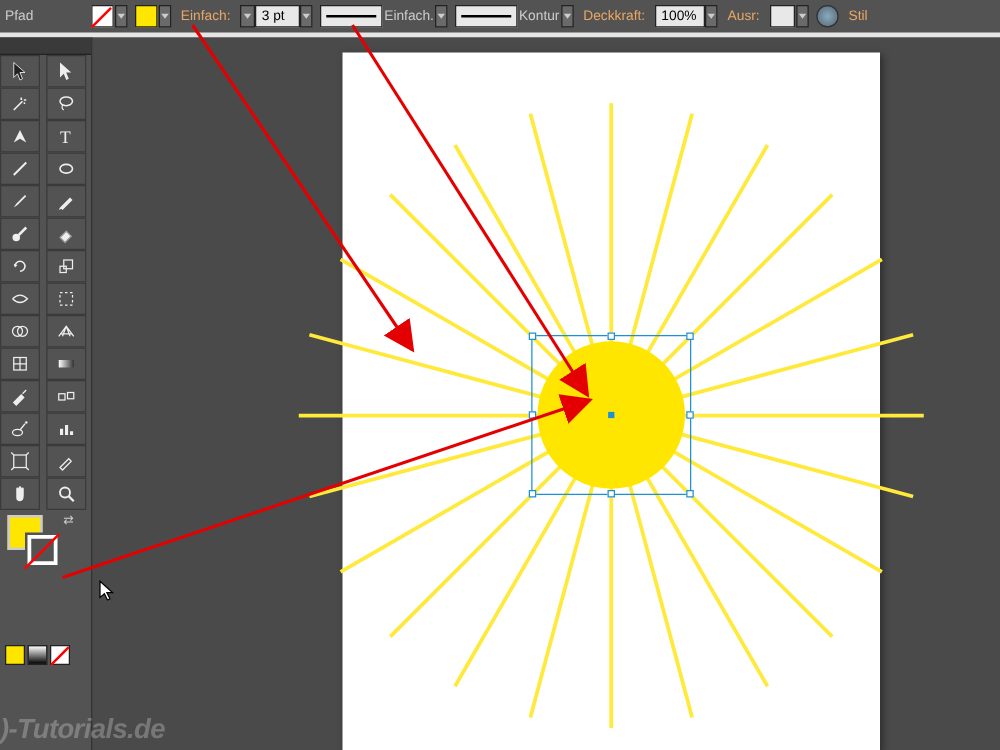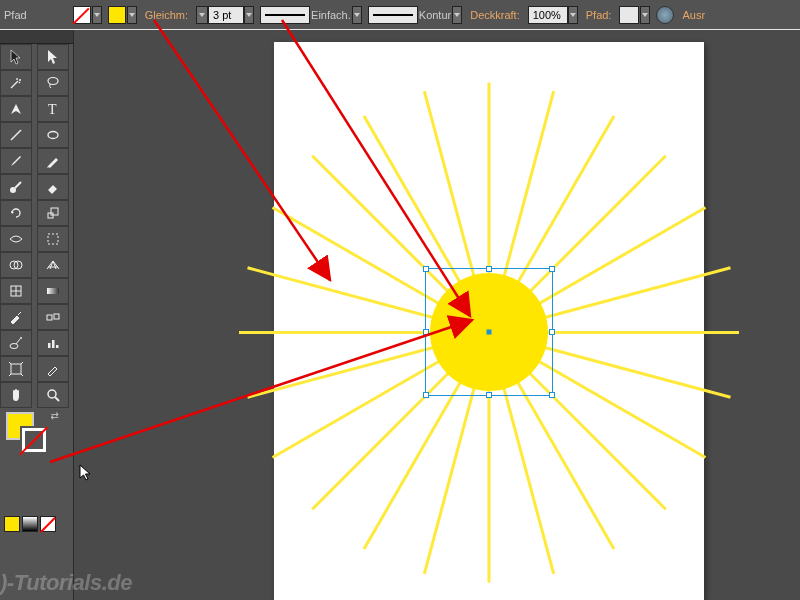--- a/index.html
+++ b/index.html
@@ -1,19 +1,19 @@
 <!DOCTYPE html>
 <html><head>
 <meta charset="utf-8">
 <style>
 * { margin: 0; padding: 0; box-sizing: border-box; }
 body { width: 800px; height: 600px; background: #4a4a4a; font-family: Arial, sans-serif; font-size: 11px; color: #ccc; overflow: hidden; position: relative; }
 
 
-.top-toolbar { height: 30px; background: #535353; border-bottom: 1px solid #e5e5e5; display: flex; align-items: center; padding: 0 4px; gap: 6px; }
+.top-toolbar { height: 30px; background: #535353; border-bottom: 4px solid #e5e5e5; display: flex; align-items: center; padding: 0 4px; gap: 6px; }
 .tb-label { color: #e8a765; font-size: 11px; padding: 0 2px; }
 .tb-text { color: #ccc; font-size: 11px; }
 .swatch { width: 18px; height: 18px; border: 1px solid #222; position: relative; }
 .swatch-none { background: #fff; }
 .swatch-none::after { content: ''; position: absolute; width: 140%; height: 2px; background: red; top: 50%; left: -20%; transform: rotate(-45deg); }
 .swatch-yellow { background: #ffe600; }
 .swatch-dd { width: 10px; height: 18px; background: #6a6a6a; border: 1px solid #222; display: flex; align-items: center; justify-content: center; }
 .swatch-dd::after { content: ''; border-left: 3px solid transparent; border-right: 3px solid transparent; border-top: 4px solid #ccc; }
 .tb-input { background: #e8e8e8; border: 1px solid #222; color: #000; height: 18px; padding: 0 4px; font-size: 11px; }
 .stroke-w { width: 36px; }
@@ -77,48 +77,48 @@
 <div class="top-toolbar">
   <span class="tb-text">Pfad</span>
   <div style="display:flex;align-items:center;gap:1px;margin-left:40px">
     <div class="swatch swatch-none"></div>
     <div class="swatch-dd"></div>
   </div>
   <div style="display:flex;align-items:center;gap:1px">
     <div class="swatch swatch-yellow"></div>
     <div class="swatch-dd"></div>
   </div>
-  <span class="tb-label">Gleichm:</span>
+  <span class="tb-label">Einfach:</span>
   <div style="display:flex;align-items:center">
     <div class="swatch-dd" style="width:12px"></div>
     <input class="tb-input stroke-w" value="3 pt" style="">
     <div class="swatch-dd"></div>
   </div>
   <div style="display:flex;align-items:center;gap:1px">
     <div class="line-sample"></div>
     <span class="tb-text">Einfach.</span>
     <div class="swatch-dd"></div>
   </div>
   <div style="display:flex;align-items:center;gap:1px">
     <div class="line-sample"></div>
     <span class="tb-text">Kontur</span>
     <div class="swatch-dd"></div>
   </div>
   <span class="tb-label">Deckkraft:</span>
   <div style="display:flex;align-items:flex-start">
     <input class="tb-input opacity-w" value="100%" style="">
     <div class="swatch-dd"></div>
   </div>
-  <span class="tb-label">Pfad:</span>
+  <span class="tb-label">Ausr:</span>
   <div style="display:flex;align-items:center;gap:1px">
     <div class="style-sw"></div>
     <div class="swatch-dd"></div>
   </div>
   <div class="globe"></div>
-  <span class="tb-label">Ausr</span>
+  <span class="tb-label">Stil</span>
 </div>
 
 <div class="left-panel">
   <div class="panel-tab"></div>
   <div class="tool-grid">
     <div class="tool">
         <svg viewBox="0 0 16 16">
           <path d="M3 1 L3 13 L6 10 L8 15 L10 14 L8 9 L12 9 Z" fill="#222" stroke="#eee" stroke-width="0.7"></path>
         </svg>
       </div>

